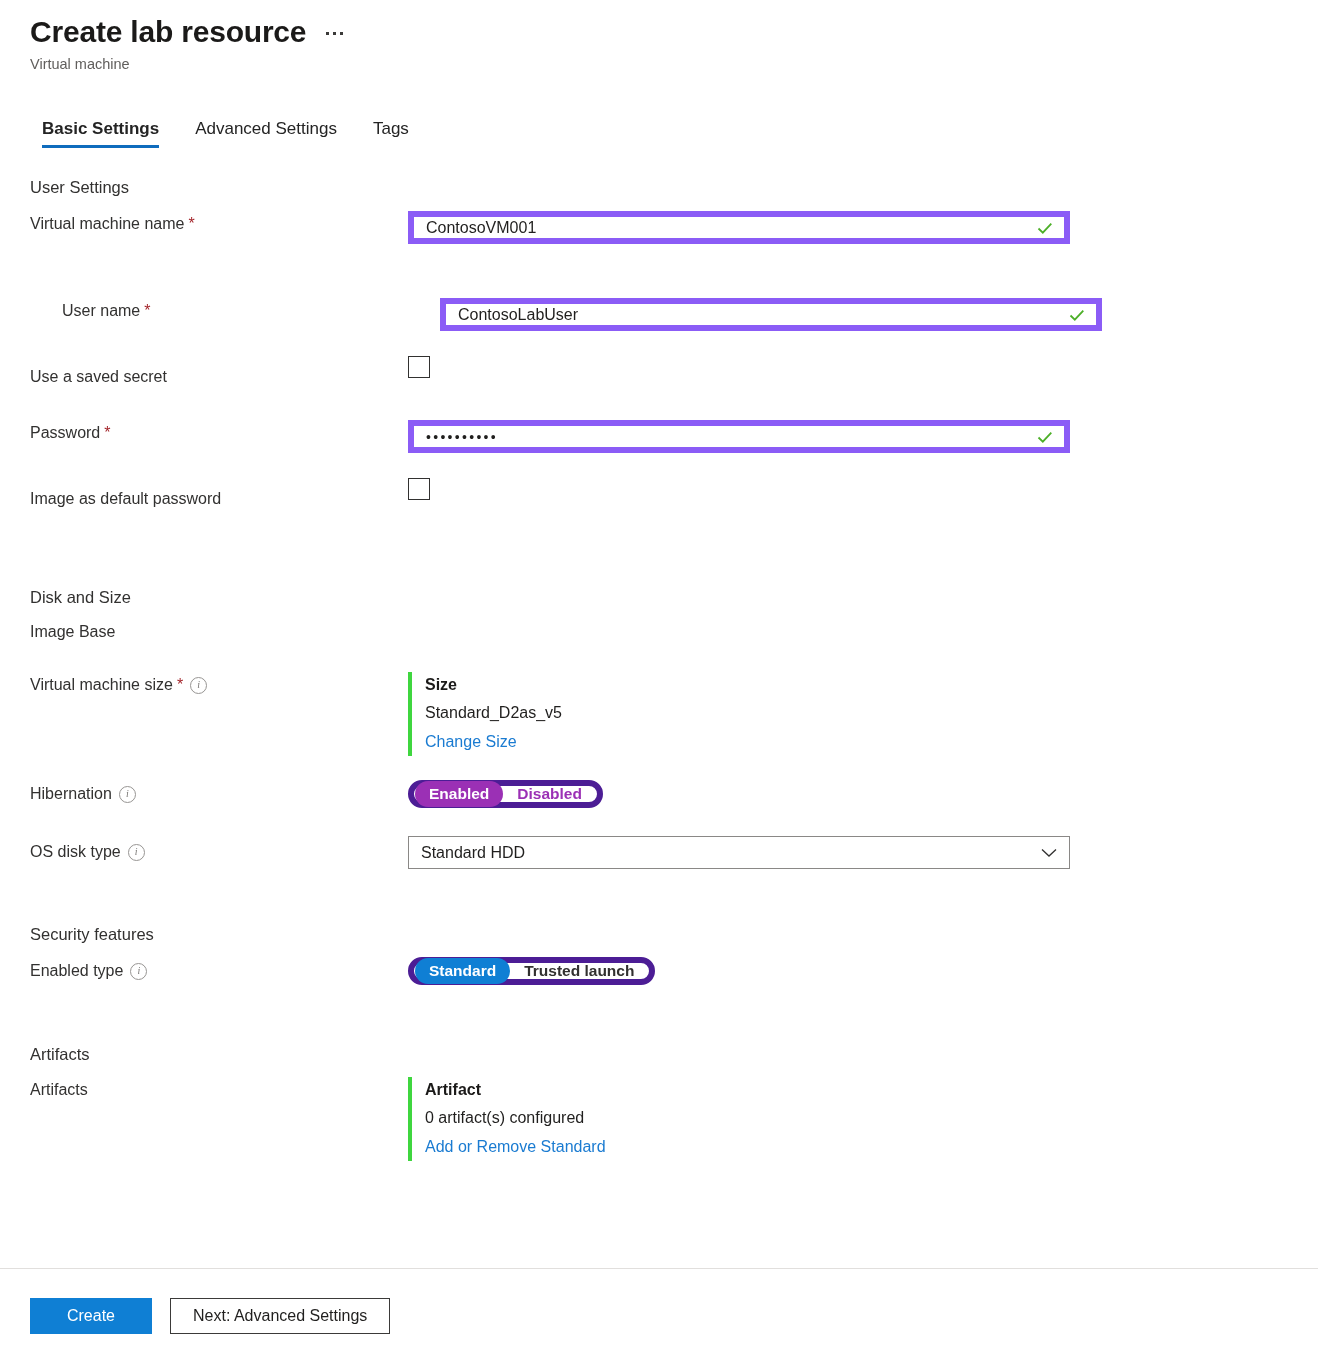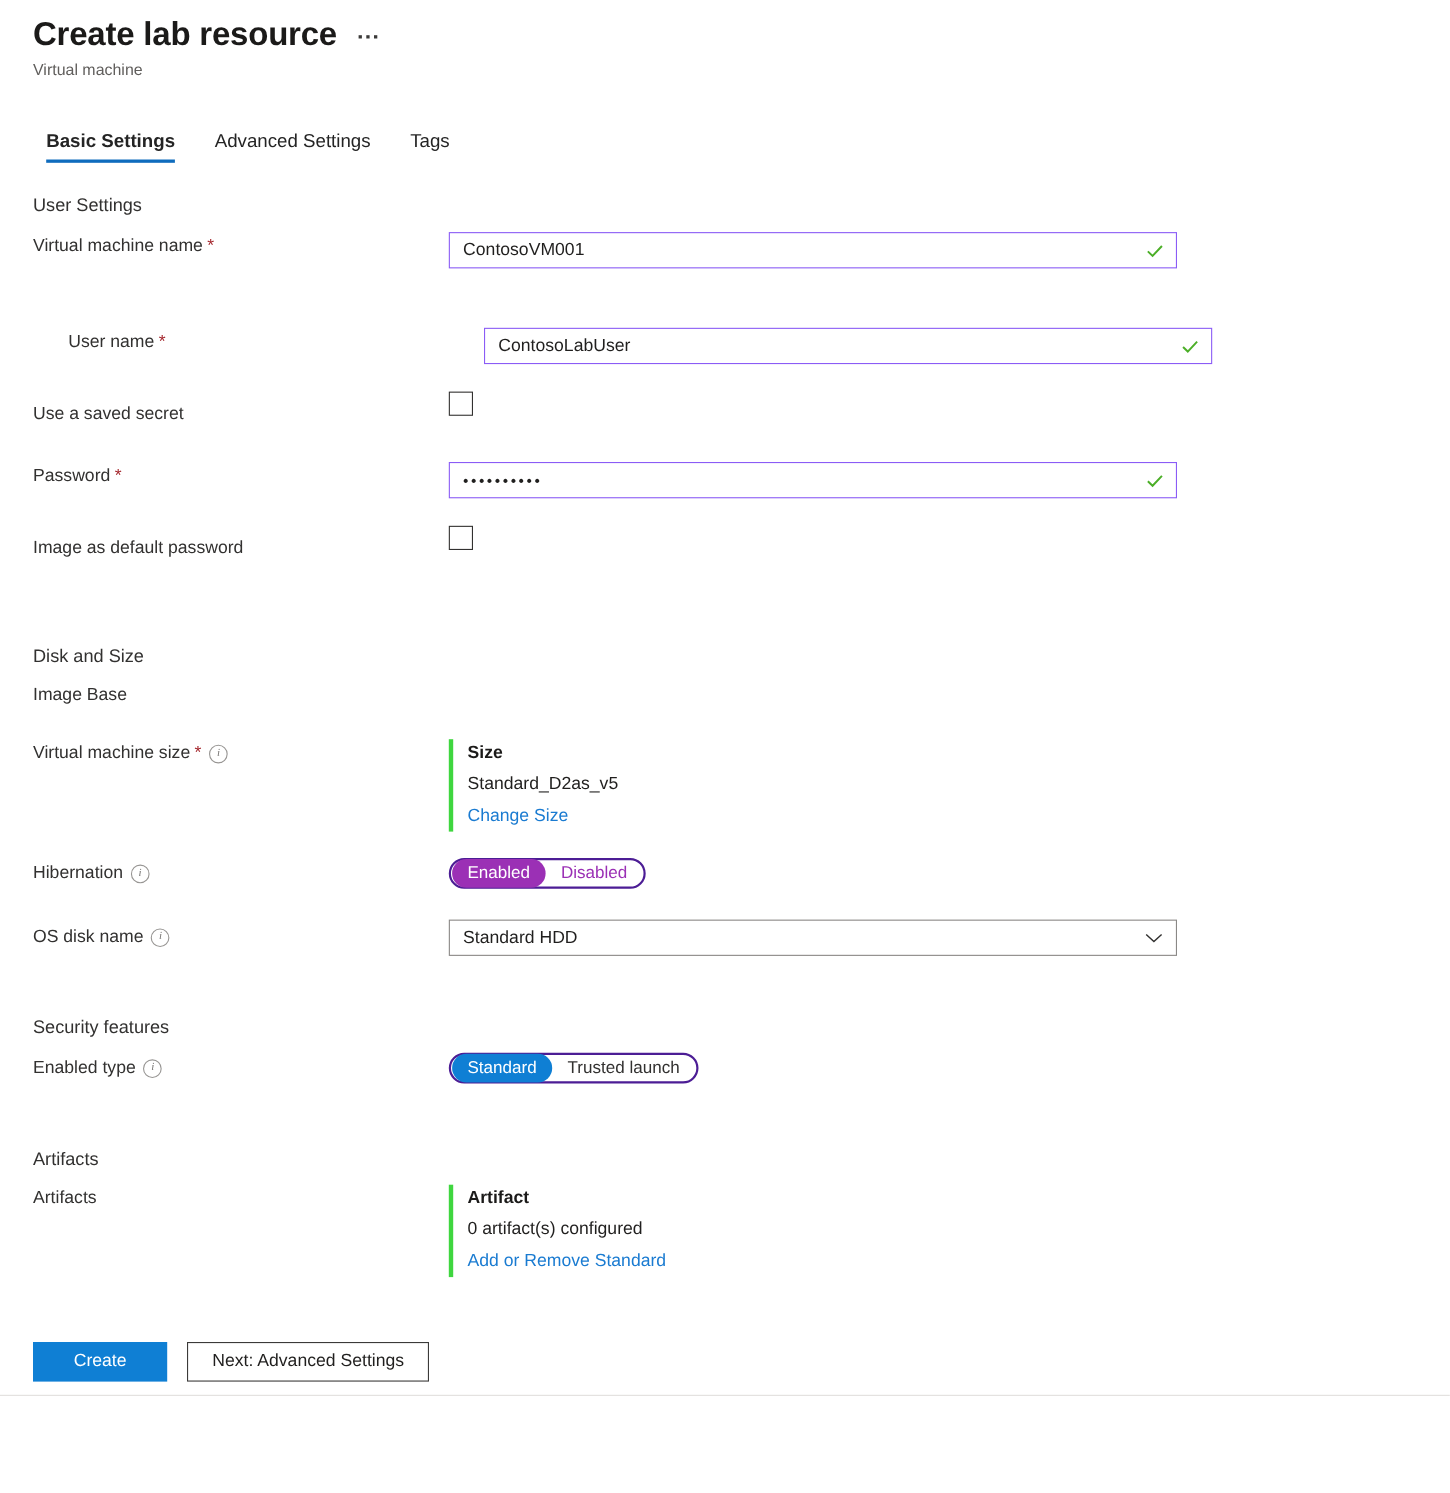--- a/index.html
+++ b/index.html
@@ -133,21 +133,21 @@
     color: #797775;
     line-height: 1;
     flex: 0 0 auto;
     cursor: pointer;
   }
 
   
   .tb {
     width: 662px;
     height: 33px;
-    border: 1px solid #8b5cf6;
+    border: 6px solid #8b5cf6;
     box-sizing: border-box;
     display: flex;
     align-items: center;
     padding: 0 10px 0 12px;
     background: #fff;
     position: relative;
     cursor: text;
   }
   .tb .val {
     font-size: 16px;
@@ -223,26 +223,27 @@
     color: #1a7bd1;
     line-height: 29px;
     cursor: pointer;
     display: inline-block;
   }
 
   
   .pillgrp {
     display: inline-flex;
     align-items: center;
-    border: 2px solid #4c1d95;
+    border: 6px solid #4c1d95;
     border-radius: 20px;
     height: 28px;
     padding: 1px;
     background: #fff;
     box-sizing: border-box;
+    font-weight: bold;
   }
   .pill {
     height: 26px;
     border-radius: 14px;
     padding: 0 14px;
     display: inline-flex;
     align-items: center;
     font-size: 15.5px;
     cursor: pointer;
     white-space: nowrap;
@@ -256,21 +257,21 @@
   .footer-divider {
     position: absolute;
     left: 0;
     right: 0;
     top: 1268px;
     height: 1px;
     background: #e1dfdd;
   }
   .footer {
     position: absolute;
-    top: 1220px;
+    top: 1298px;
     left: 30px;
     display: flex;
     align-items: center;
     gap: 18px;
   }
   .btn {
     height: 36px;
     display: inline-flex;
     align-items: center;
     justify-content: center;
@@ -407,21 +408,21 @@
       <div class="ctrl">
         <div class="pillgrp">
           <div class="pill sel-purple">Enabled</div>
           <div class="pill unsel-purple">Disabled</div>
         </div>
       </div>
     </div>
 
     <div class="row" style="margin-top:26px;">
       <div class="lbl" style="padding-top:7px;">
-        <span>OS disk name</span>
+        <span>OS disk type</span>
         <span class="info-icon">i</span>
       </div>
       <div class="ctrl">
         <div class="dd">
           <span class="val">Standard HDD</span>
           <svg width="16" height="10" viewBox="0 0 16 10">
             <path d="M1 1.5 L8 8 L15 1.5" fill="none" stroke="#323130" stroke-width="1.3"></path>
           </svg>
         </div>
       </div>

